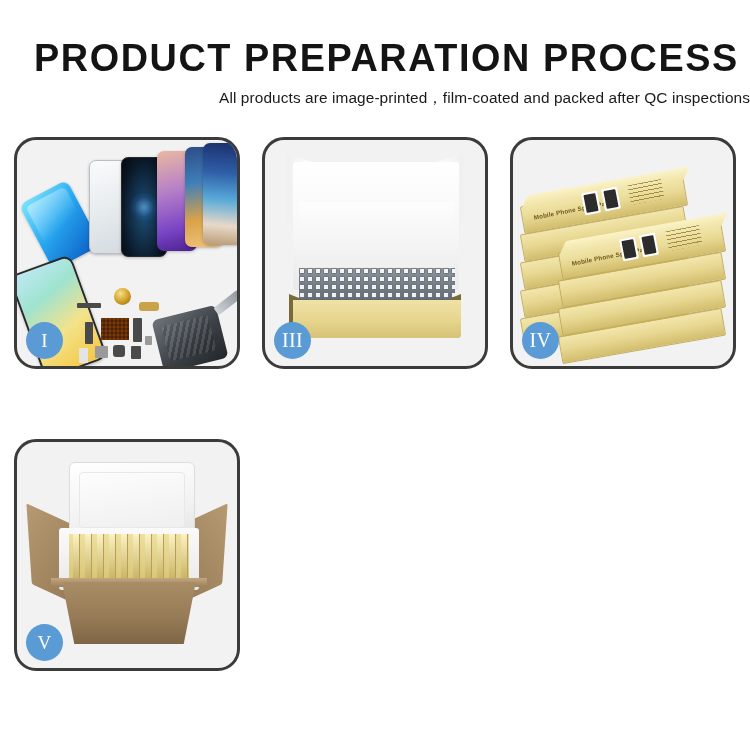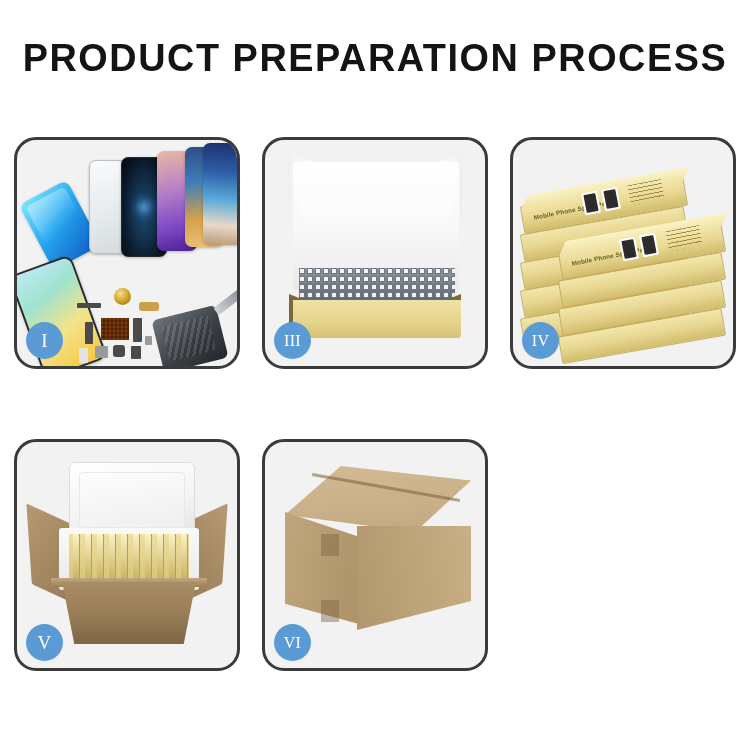--- a/index.html
+++ b/index.html
@@ -12,21 +12,21 @@
     height: 750px;
     font-family: "Liberation Sans", sans-serif;
     overflow: hidden;
     position: relative;
   }
 
   
   .header {
     width: 100%;
     padding-top: 38px;
-    text-align: center;
+    text-align: right;
   }
   .title {
     font-family: "Liberation Sans", sans-serif;
     font-size: 39px;
     font-weight: 700;
     color: #141414;
     letter-spacing: 1.6px;
     line-height: 1;
     white-space: nowrap;
     transform: scaleX(0.97);
@@ -78,21 +78,21 @@
     border-radius: 50%;
     background: #5b9bd5;
     color: #ffffff;
     font-family: "Liberation Serif", serif;
     font-size: 19px;
     line-height: 37px;
     text-align: center;
     letter-spacing: 0.4px;
     z-index: 40;
   }
-  .badge.small { font-size: 16px; font-family: Liberation Serif, serif; }
+  .badge.small { font-size: 20px; font-family: Liberation Serif, serif; }
 
   
   .ph {
     position: absolute;
     border-radius: 7px;
     box-shadow: 0 1px 3px rgba(0,0,0,.25);
   }
   .ph-blue {
     left: 16px; top: 48px; width: 54px; height: 74px;
     background: linear-gradient(150deg,#7fe6ff 0%,#27a8f0 45%,#0b5bc4 100%);
@@ -380,20 +380,21 @@
     background: rgba(120,96,62,.42);
   }
 
   .sr { position:absolute; width:1px; height:1px; overflow:hidden; clip:rect(0 0 0 0); }
 </style>
 </head>
 <body>
 
 <div class="header">
   <div class="title">PRODUCT PREPARATION PROCESS</div>
+  <div class="subtitle">All products are image-printed，film-coated and packed after QC inspections</div>
 </div>
 
 <div class="grid">
 
   <div class="panel">
     <div class="panel-stage">
       <div class="ph ph-blue"></div>
       <div class="ph ph-glass"></div>
       <div class="ph ph-dark"></div>
       <div class="ph ph-purple"></div>
@@ -497,26 +498,14 @@
         <span style="left:100px;"></span>
           <span style="left:112px;"></span>
       </div>
       <div class="v-rim"></div>
       <div class="v-front"></div>
     </div>
     <div class="badge">V</div>
     <span class="sr">Open kraft carton with foam insert holding yellow boxes</span>
   </div>
 
-  <div class="panel">
-    <div class="panel-stage">
-      <div class="c-top"></div>
-      <div class="c-top-seam"></div>
-      <div class="c-left"></div>
-      <div class="c-right"></div>
-      <div class="c-tab" style="left:56px;  top:92px;"></div>
-      <div class="c-tab" style="left:56px;  top:158px;"></div>
-    </div>
-    <div class="badge small">VI</div>
-    <span class="sr">Sealed kraft cardboard shipping carton</span>
-  </div>
 
 </div>
 
 </body></html>

